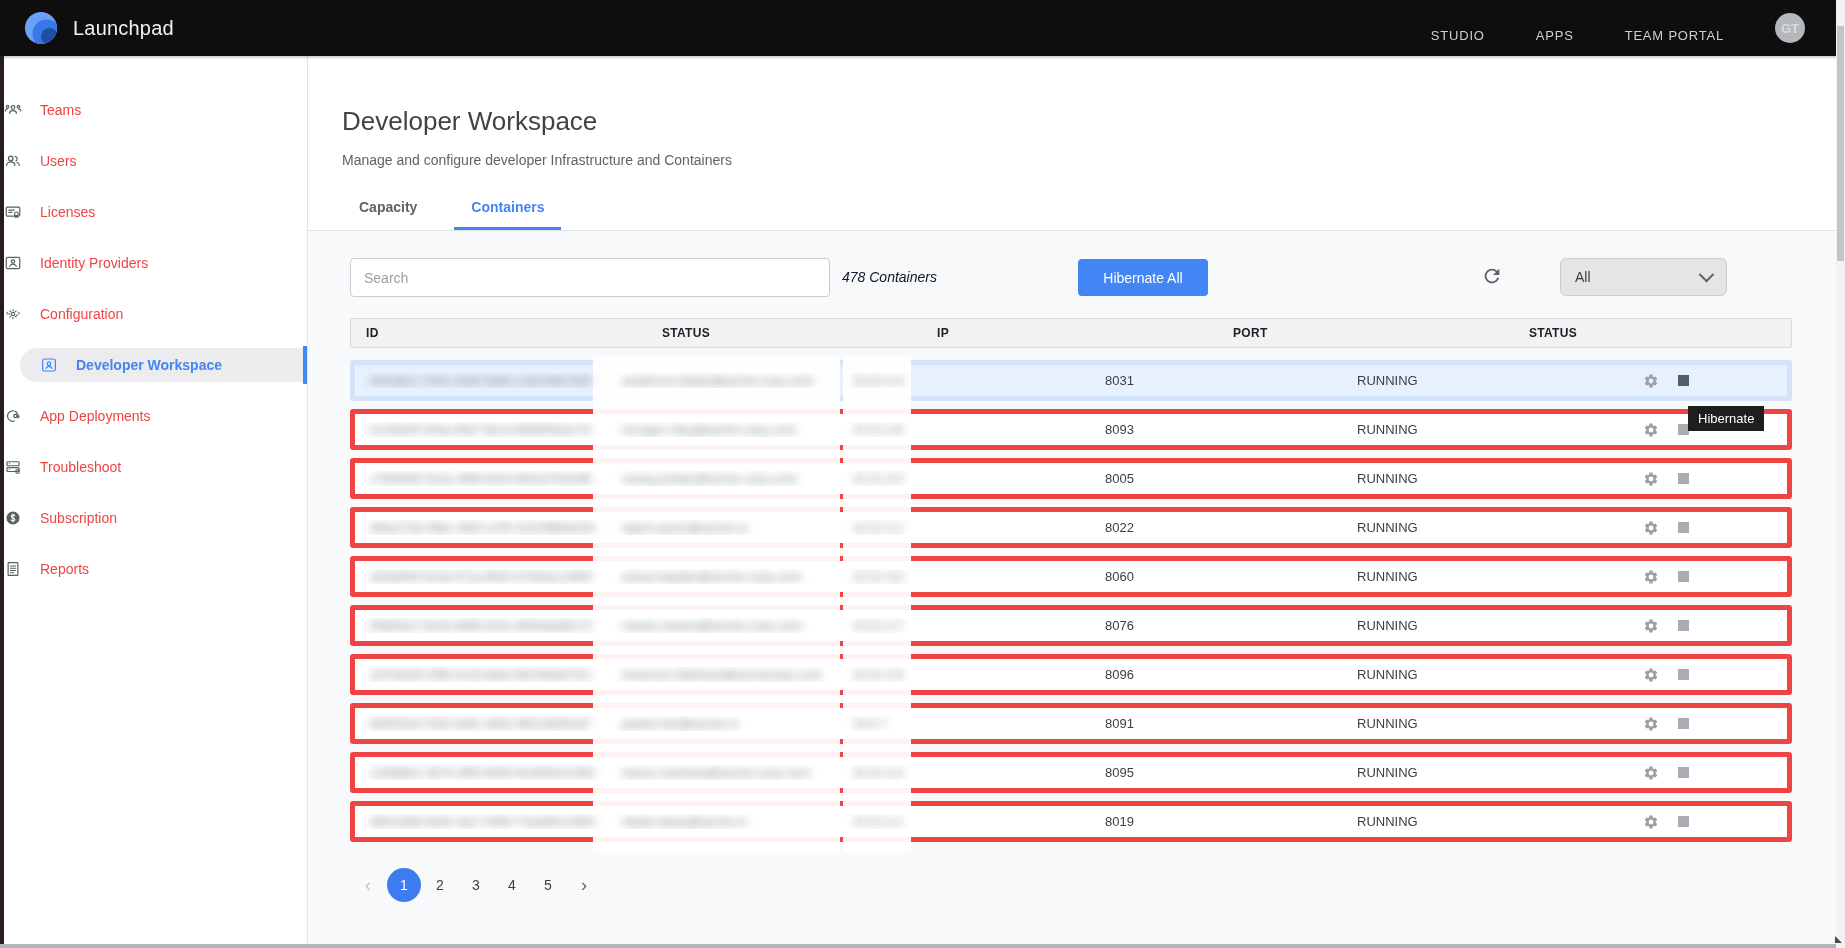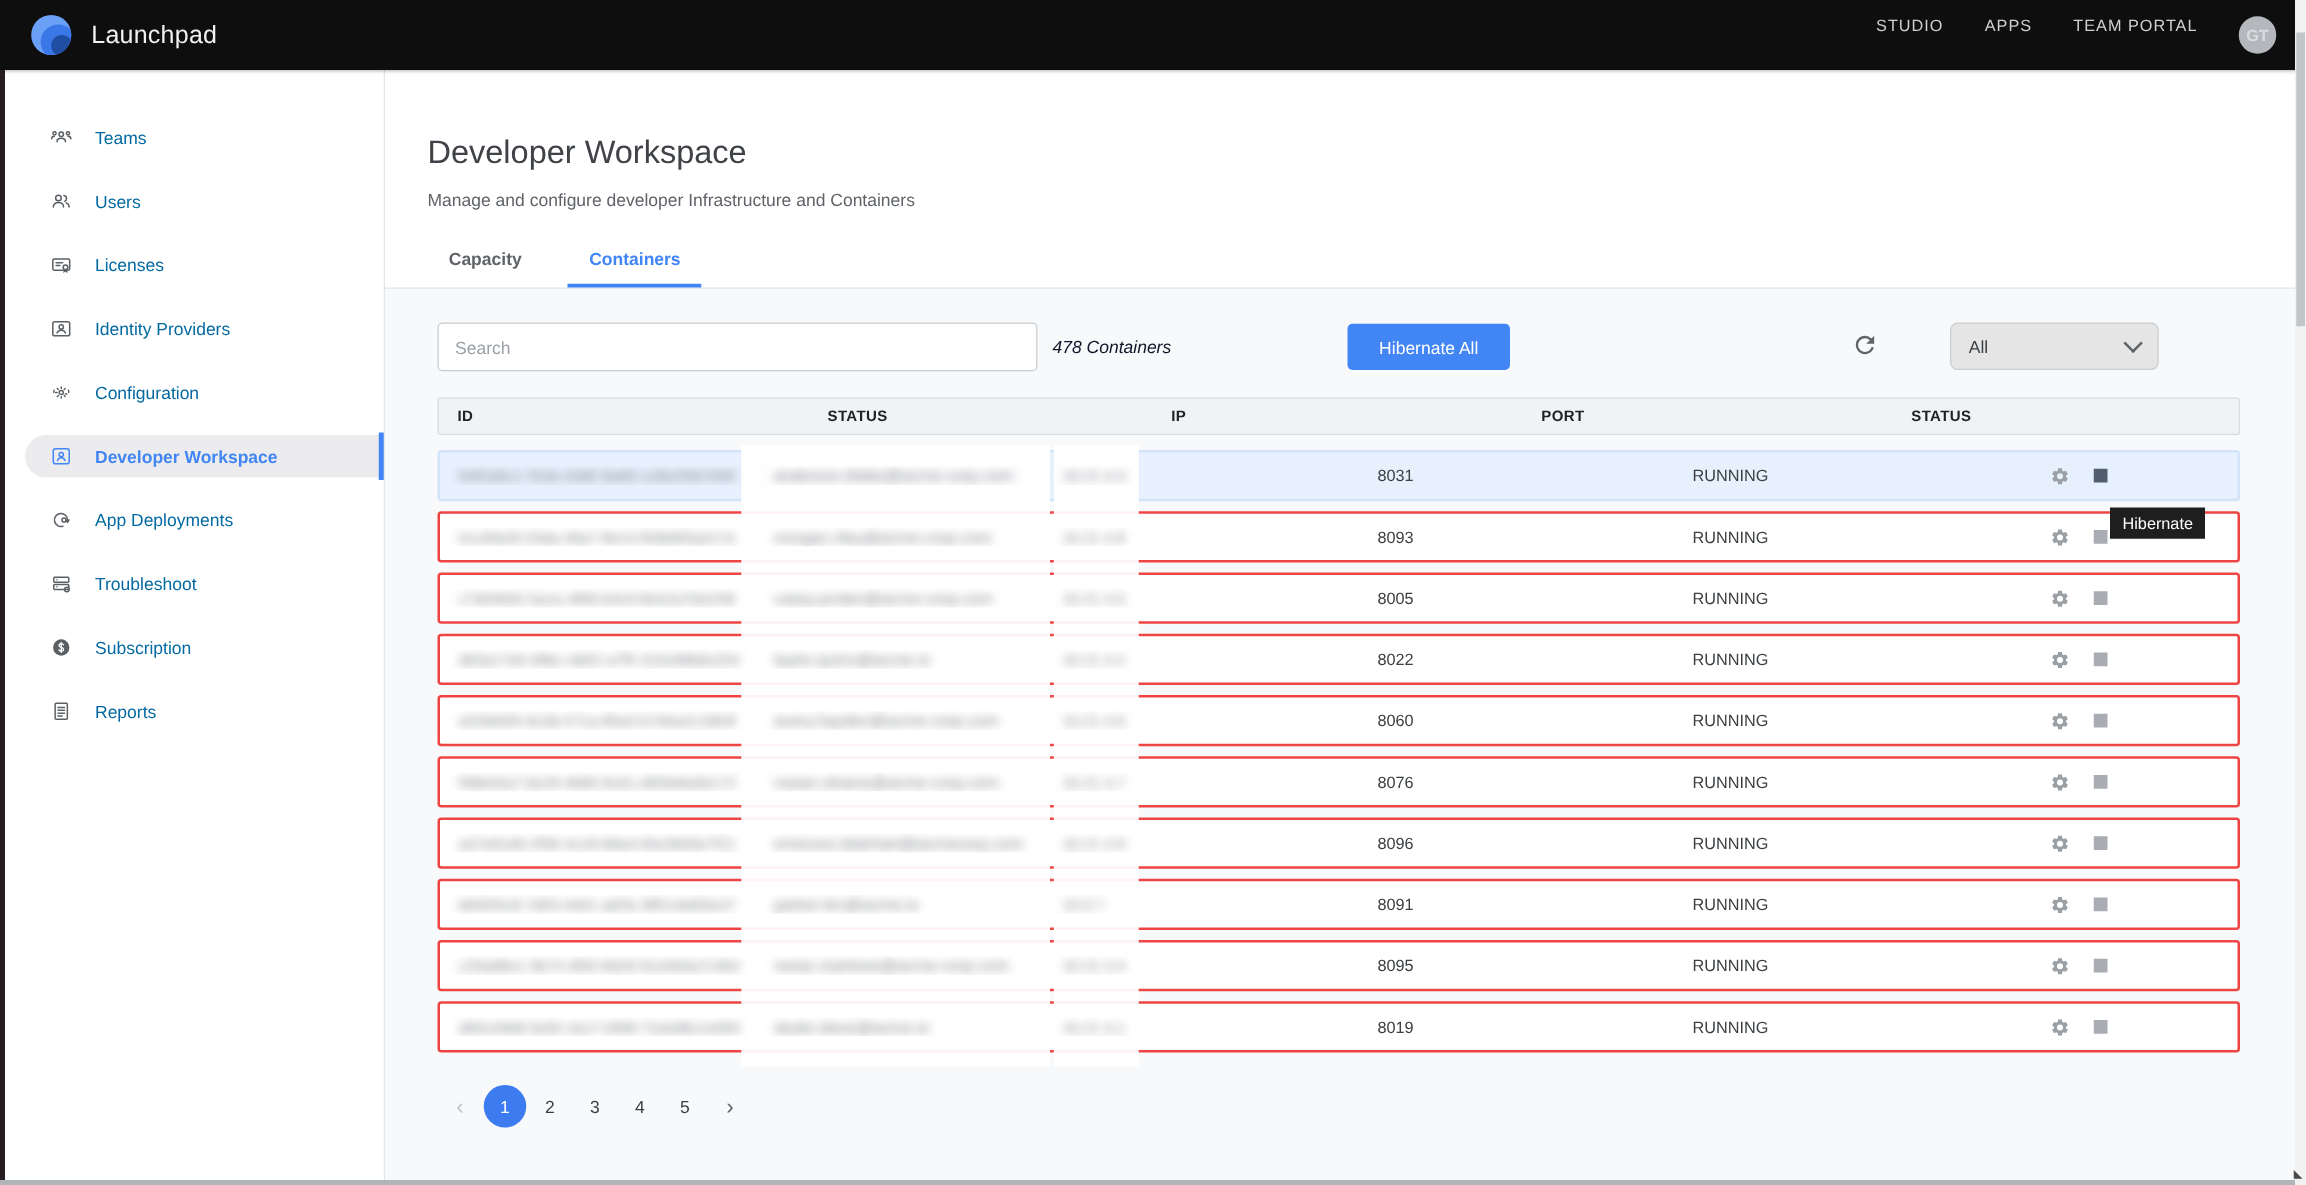--- a/index.html
+++ b/index.html
@@ -8,38 +8,38 @@
     font-family: "Liberation Sans", sans-serif;
     background:#f8f9fa; position:relative; overflow:hidden; color:#3c4043;
   }
 
   
   .topbar { position:absolute; top:0; left:0; width:1845px; height:56px;
     background:#0e0e0f; display:flex; align-items:center; z-index:8;
     box-shadow:0 1px 3px rgba(0,0,0,.3); }
   .brand { display:flex; align-items:center; gap:15px; margin-left:24px; }
   .brand-name { color:#f1f1f1; font-size:20px; letter-spacing:.2px; }
-  .topnav { margin-left:auto; display:flex; align-items:flex-start; gap:33px; margin-right:24px; }
+  .topnav { margin-left:auto; display:flex; align-items:flex-end; gap:51px; margin-right:40px; }
   .topnav .navlink { color:#cfcfcf; font-size:13px; letter-spacing:.8px; cursor:pointer; }
   .avatar { width:30px; height:30px; border-radius:50%; background:#b4b7bb; color:#d9dbde;
     display:flex; align-items:center; justify-content:center; font-size:13px; font-weight:bold; }
 
   
   .leftstrip { position:absolute; left:0; top:56px; width:4px; height:888px; background:#261c22; z-index:9; }
   .vscroll { position:absolute; right:0; top:0; width:9px; height:948px; background:#f2f2f2; z-index:20; }
   .vscroll .vthumb { position:absolute; top:26px; left:1px; width:7px; height:235px; background:#c3c6c9; }
   .hscroll { position:absolute; bottom:0; left:0; width:1845px; height:4px; background:#b2b5b8; z-index:19; }
   .corner { position:absolute; right:3px; bottom:5px; width:0; height:0; z-index:21;
     border-left:7px solid transparent; border-bottom:7px solid #4a4a4a; transform:rotate(90deg); }
 
   
   .sidebar { position:absolute; left:4px; top:56px; width:304px; height:888px;
     background:#fff; border-right:1px solid #e4e5e7; z-index:7; padding-top:37px; }
   .side-item { height:34px; margin-bottom:17px; display:flex; align-items:center; gap:18px;
-    padding-left:36px; font-size:14px; color:#0369a1; cursor:pointer; position:relative; }
+    font-size:14px; color:#ef4444; cursor:pointer; position:relative; }
   .side-item .icn { width:18px; height:18px; color:#5a5f64; flex:0 0 18px; }
   .side-item.active { margin-left:16px; padding-left:20px; background:#ececee;
     border-radius:22px 0 0 22px; color:#4285f4; font-weight:bold; }
   .side-item.active .icn { color:#4285f4; }
   .side-item.active::after { content:""; position:absolute; right:0; top:-2px; bottom:-2px;
     width:4px; background:#4285f4; }
 
   
   .main { position:absolute; left:308px; top:56px; width:1528px; height:888px; }
   .head { background:#fff; height:175px; border-bottom:1px solid #e1e3e6; position:relative; }
@@ -71,21 +71,21 @@
   
   .table { margin:20px 0 0 42px; width:1442px; }
   .grid-cols { display:grid; grid-template-columns:252px 231px 252px 252px 285px 1fr; align-items:center; }
   .thead { height:30px; background:#f0f2f4; border:1px solid #d8dbde; border-radius:2px;
     font-size:12px; color:#202124; font-weight:bold; letter-spacing:.3px;gap:44px; }
   .th { padding-left:15px; }
   .tbody { position:relative; margin-top:12px; }
   .strip { position:absolute; top:-4px; height:497px; background:rgba(255,255,255,.93); z-index:3; }
   .strip-email { left:243px; width:247px; }
   .strip-ip { left:493px; width:68px; }
-  .row { position:relative; height:41px; background:#fff; border:2px solid #ef4444; border-radius:3px;
+  .row { position:relative; height:41px; background:#fff; border:5px solid #ef4444; border-radius:3px;
     margin-bottom:8px; font-size:13px; color:#3c4043; cursor:pointer; }
   .row.hl { background:#e7f1fd; border-color:#d3e4f9; }
   .cell { padding-left:15px; position:relative; z-index:4; overflow:hidden; white-space:nowrap; }
   .blur { filter:blur(4px); opacity:.75; color:#565b61; font-size:12px; display:inline-block; white-space:nowrap; }
   .cell-email .blur { font-size:13px; }
   .actions { display:flex; align-items:center; gap:19px; padding-left:16px; position:relative; z-index:4; }
   .gear { width:16px; height:16px; color:#9aa0a6; cursor:pointer; }
   .sq { width:11px; height:11px; background:#a9adb3; cursor:pointer; }
   .row.hl .sq { background:#525e6e; }
   .tooltip { position:absolute; left:1338px; top:46px; background:#1e1e1f; color:#fff; font-size:13px;

